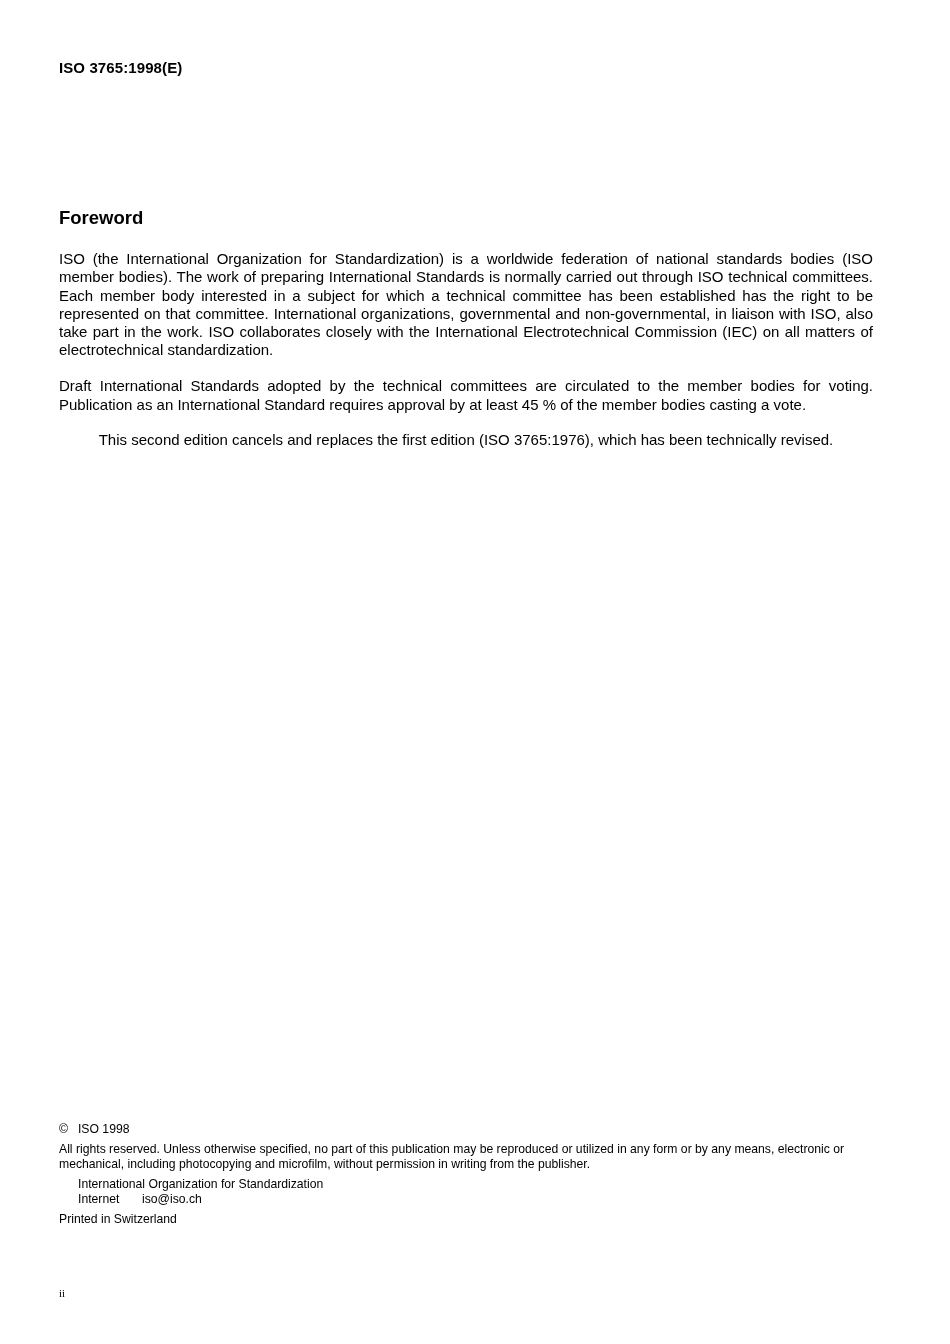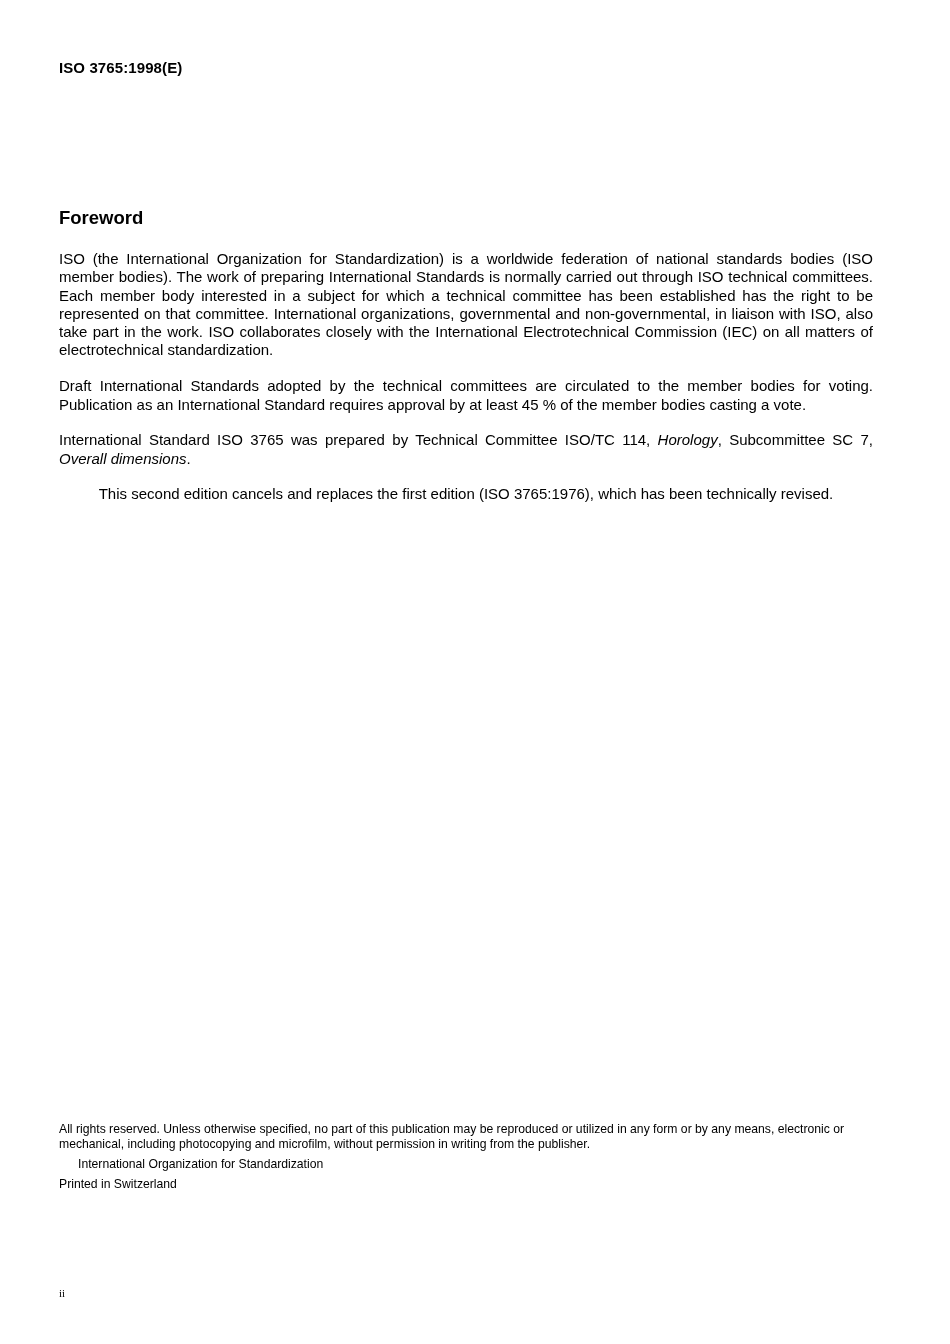--- a/index.html
+++ b/index.html
@@ -37,25 +37,28 @@
 </head>
 <body>
 
 <div class="header-id">ISO 3765:1998(E)</div>
 
 <h1 class="title">Foreword</h1>
 
 <div class="body-text">
   <p>ISO (the International Organization for Standardization) is a worldwide federation of national standards bodies (ISO member bodies). The work of preparing International Standards is normally carried out through ISO technical committees. Each member body interested in a subject for which a technical committee has been established has the right to be represented on that committee. International organizations, governmental and non-governmental, in liaison with ISO, also take part in the work. ISO collaborates closely with the International Electrotechnical Commission (IEC) on all matters of electrotechnical standardization.</p>
   <p>Draft International Standards adopted by the technical committees are circulated to the member bodies for voting. Publication as an International Standard requires approval by at least 45 % of the member bodies casting a vote.</p>
-  <p><span>International Standard ISO 3765 was prepared by Technical Committee ISO/TC 114, </span><em>Horology</em><span>, Subcommittee SC 7, </span><em>Overall dimensions</em><span>.</span></p>
   <p class="last">This second edition cancels and replaces the first edition (ISO 3765:1976), which has been technically revised.</p>
 </div>
 
 <div class="footer">
+  <div class="copy">
+    <span class="sym">©</span><span>ISO 1998</span>
+  </div>
   <div class="rights">All rights reserved. Unless otherwise specified, no part of this publication may be reproduced or utilized in any form or by any means, electronic or mechanical, including photocopying and microfilm, without permission in writing from the publisher.</div>
   <div class="addr">
     <div>International Organization for Standardization</div>
+    <div><span class="label">Internet</span><span>iso@iso.ch</span></div>
   </div>
   <div>Printed in Switzerland</div>
 </div>
 
 <div class="page-num">ii</div>
 
 </body></html>

